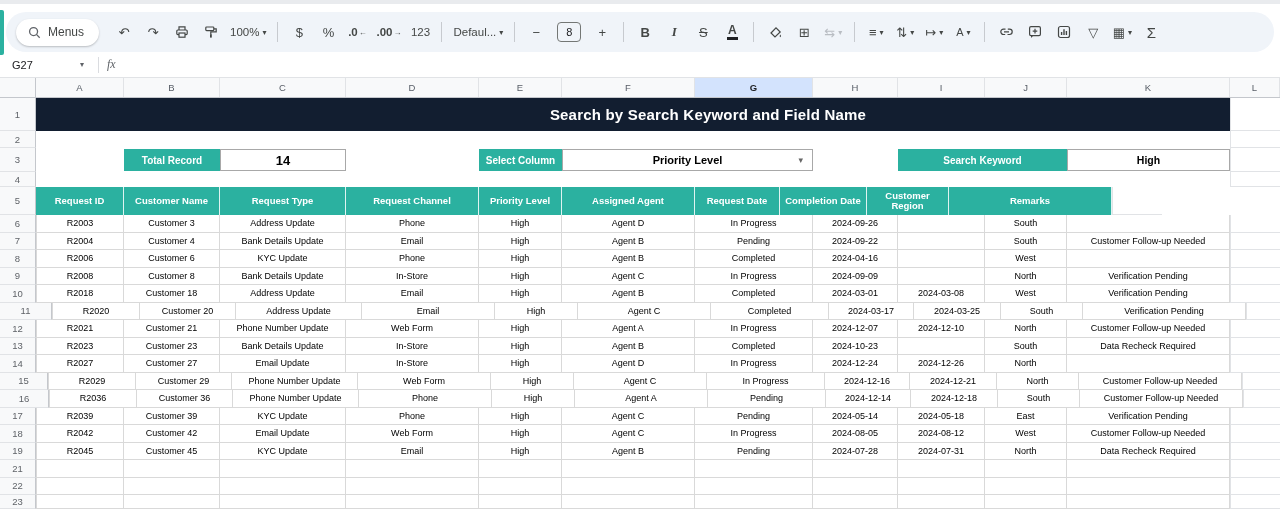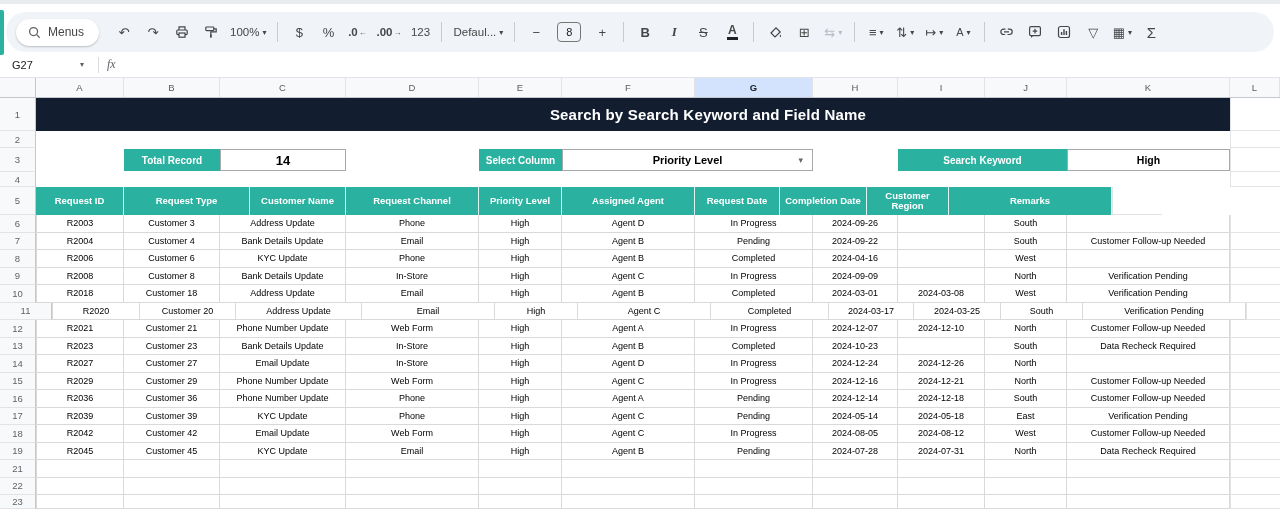--- a/index.html
+++ b/index.html
@@ -242,22 +242,22 @@
         <div class="lcell" style="width: 50px;"></div>
       </div>
       <div class="g-row" style="height: 15px;">
         <div class="gutter" style="width: 36px;">4</div>
         <div class="blank" style="width: 1194px;"></div>
         <div class="lcell" style="width: 50px;"></div>
       </div>
       <div class="g-row" style="height: 28px;">
         <div class="gutter" style="width: 36px;">5</div>
         <div class="t-head" style="width: 88px;">Request ID</div>
+        <div class="t-head" style="width: 96px;">Customer Name</div>
         <div class="t-head" style="width: 126px;">Request Type</div>
-        <div class="t-head" style="width: 96px;">Customer Name</div>
         <div class="t-head" style="width: 133px;">Request Channel</div>
         <div class="t-head" style="width: 83px;">Priority Level</div>
         <div class="t-head" style="width: 133px;">Assigned Agent</div>
         <div class="t-head" style="width: 85px;">Request Date</div>
         <div class="t-head" style="width: 87px;">Completion Date</div>
         <div class="t-head" style="width: 82px;">Customer Region</div>
         <div class="t-head" style="width: 163px;">Remarks</div>
         <div class="lcell" style="width: 50px;"></div>
       </div>
       <div class="g-row" style="height: 17.5px;">
@@ -389,36 +389,36 @@
         <div class="t-cell" style="width: 83px;">High</div>
         <div class="t-cell" style="width: 133px;">Agent D</div>
         <div class="t-cell" style="width: 118px;">In Progress</div>
         <div class="t-cell" style="width: 85px;">2024-12-24</div>
         <div class="t-cell" style="width: 87px;">2024-12-26</div>
         <div class="t-cell" style="width: 82px;">North</div>
         <div class="t-cell" style="width: 163px;"></div>
         <div class="lcell" style="width: 50px;"></div>
       </div>
       <div class="g-row" style="height: 17.5px;">
-        <div class="gutter" style="width: 36px;">15</div>
+        <div class="gutter" style="width: 48px;">15</div>
         <div class="t-cell first" style="width: 88px;">R2029</div>
         <div class="t-cell" style="width: 96px;">Customer 29</div>
         <div class="t-cell" style="width: 126px;">Phone Number Update</div>
         <div class="t-cell" style="width: 133px;">Web Form</div>
         <div class="t-cell" style="width: 83px;">High</div>
         <div class="t-cell" style="width: 133px;">Agent C</div>
         <div class="t-cell" style="width: 118px;">In Progress</div>
         <div class="t-cell" style="width: 85px;">2024-12-16</div>
         <div class="t-cell" style="width: 87px;">2024-12-21</div>
         <div class="t-cell" style="width: 82px;">North</div>
         <div class="t-cell" style="width: 163px;">Customer Follow-up Needed</div>
         <div class="lcell" style="width: 50px;"></div>
       </div>
       <div class="g-row" style="height: 17.5px;">
-        <div class="gutter" style="width: 36px;">16</div>
+        <div class="gutter" style="width: 49px;">16</div>
         <div class="t-cell first" style="width: 88px;">R2036</div>
         <div class="t-cell" style="width: 96px;">Customer 36</div>
         <div class="t-cell" style="width: 126px;">Phone Number Update</div>
         <div class="t-cell" style="width: 133px;">Phone</div>
         <div class="t-cell" style="width: 83px;">High</div>
         <div class="t-cell" style="width: 133px;">Agent A</div>
         <div class="t-cell" style="width: 118px;">Pending</div>
         <div class="t-cell" style="width: 85px;">2024-12-14</div>
         <div class="t-cell" style="width: 87px;">2024-12-18</div>
         <div class="t-cell" style="width: 82px;">South</div>

